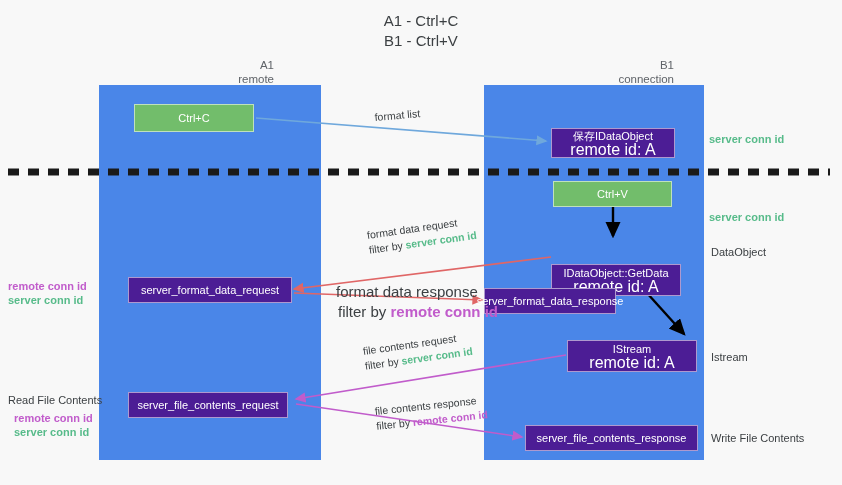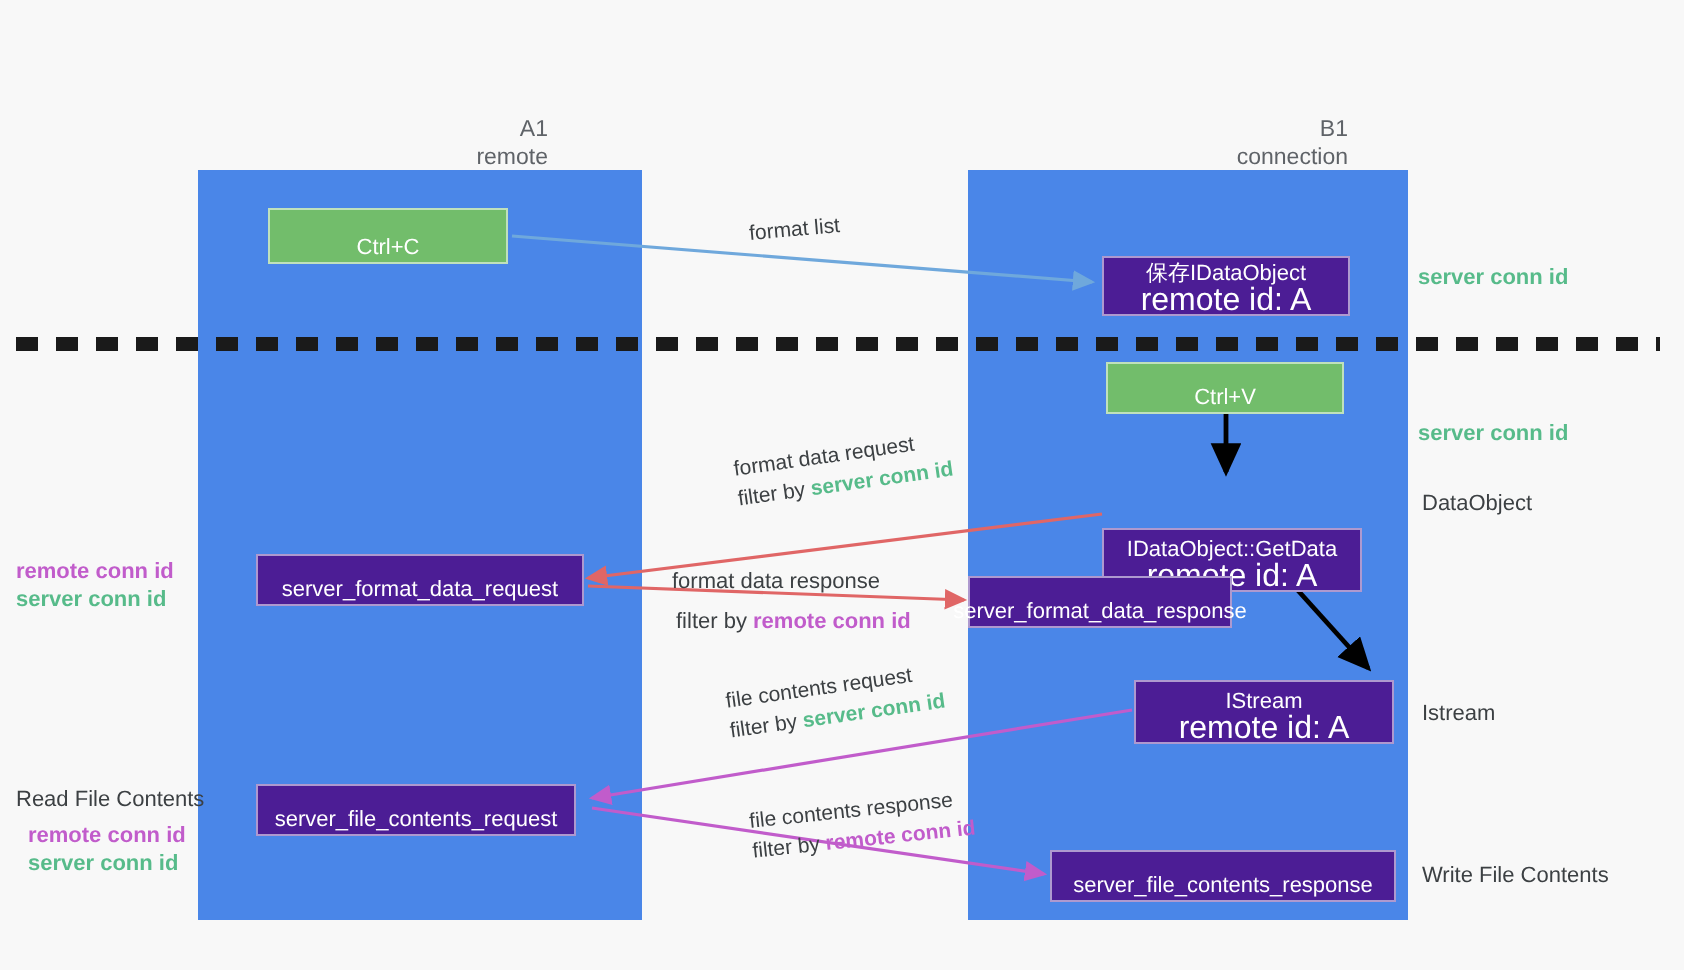--- a/index.html
+++ b/index.html
@@ -40,21 +40,21 @@
     position: absolute;
     background: #4a86e8;
   }
   
   .node {
     position: absolute;
     box-sizing: border-box;
     display: flex;
     flex-direction: column;
     align-items: center;
-    justify-content: flex-end;
+    justify-content: center;
     text-align: center;
     color: #ffffff;
     font-size: 11px;
     line-height: 13px;
     border: 1px solid rgba(255,255,255,0.55);
   }
   .node.green { background: #6aa84f; background: #72bd6b; }
   .node.orange { background: #4c1d95; }
   .node .l2 { font-size: 16px; }
   
@@ -74,39 +74,43 @@
     font-size: 10.5px;
     line-height: 15px;
     color: #3c4043;
     white-space: nowrap;
     transform-origin: left top;
   }
   .midlabel .hl-green { color: #57bb8a; font-weight: bold; }
   .midlabel .hl-magenta { color: #c15ccb; font-weight: bold; }
   .midlabel-flat {
     position: absolute;
-    font-size: 11px;
+    font-size: 15px;
     line-height: 15px;
     color: #3c4043;
     white-space: nowrap;
   }
   .midlabel-flat .hl-magenta { color: #c15ccb; font-weight: bold; }
   
   svg.overlay {
     position: absolute;
     left: 0; top: 0;
     width: 842px; height: 485px;
     pointer-events: none;
   }
 </style>
 </head>
 <body>
 
 <div id="canvas">
 
+  <div class="title">
+    <div>A1 - Ctrl+C</div>
+    <div>B1 - Ctrl+V</div>
+  </div>
 
   <div class="lane-header" style="left:114px; top:58px;">
     <div>A1</div>
     <div>remote</div>
   </div>
   <div class="lane-header" style="left:514px; top:58px;">
     <div>B1</div>
     <div>connection</div>
   </div>
 

